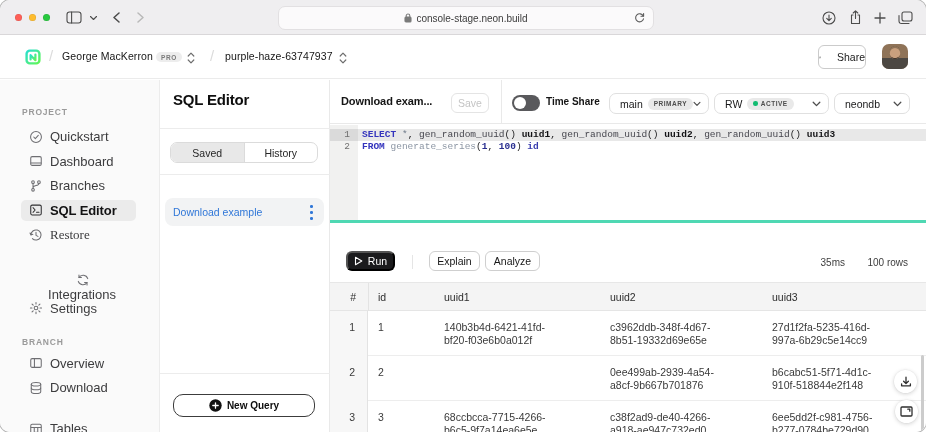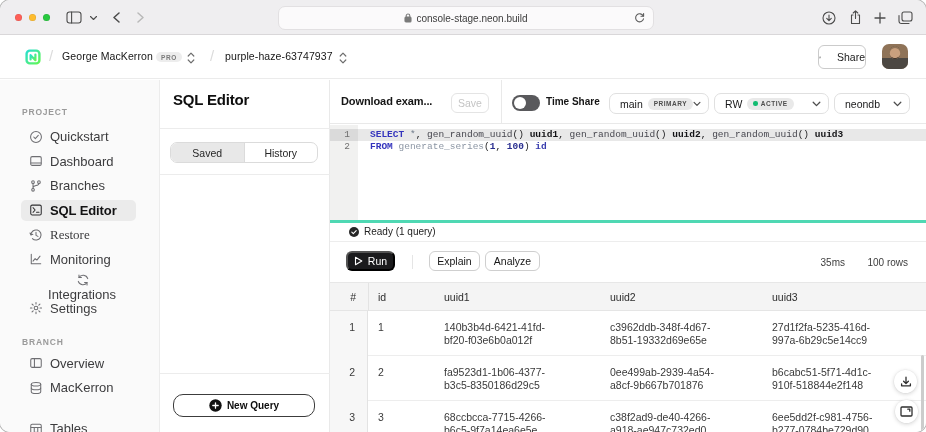--- a/index.html
+++ b/index.html
@@ -68,21 +68,21 @@
   .dd svg { margin-left:auto; margin-right:7px; stroke:#4e4e4e; fill:none; stroke-width:1.3; stroke-linecap:round; stroke-linejoin:round; }
   .dd1 { left:279px; width:100px; }
   .dd2 { left:384px; width:115px; }
   .dd3 { left:504px; width:76px; }
 
   
   .editor { position:absolute; left:0; top:45px; width:596px; height:95px; background:#fff; font-family:"Liberation Mono",monospace; font-size:9.5px; }
   .editor .gutter-bg { position:absolute; left:0; top:0; width:28px; height:95px; background:#f1f1f0; }
   .cm-row { position:absolute; left:0; width:596px; height:12.75px; display:flex; }
   .cm-row .ln { width:28px; flex:none; text-align:right; padding-right:8px; color:#6f6f6f; line-height:12.75px; }
-  .cm-row .code { padding-left:12px; white-space:pre; line-height:12.75px; }
+  .cm-row .code { padding-left:4px; white-space:pre; line-height:12.75px; }
   .cm-row.active .ln { background:#dadada; }
   .cm-row.active .code { background:#e8e8e8; flex:1; }
   .tk-kw { color:#3434bd; font-weight:700; }
   .tk-pl { color:#1c1c1e; }
   .tk-star { color:#6f7b8a; }
   .tk-fn { color:#46464e; }
   .tk-fnl { color:#8c96a4; }
   .tk-al { color:#121215; font-weight:700; }
   .tk-num { color:#282d8f; font-weight:700; }
   .tk-id { color:#383cae; font-weight:700; }
@@ -256,27 +256,20 @@
           </svg>
         <span>SQL Editor</span>
       </div>
       <div class="nav-item" style="top:144px;font-family:Liberation Serif, serif;">
         <svg width="14" height="14" viewBox="0 0 16 16">
             <path d="M2.2 8 a5.8 5.8 0 1 1 1.7 4.1 M2.2 8 L1.2 5.8 M2.2 8 L4.4 7.2"></path>
             <path d="M8 5 V8.4 L10.2 9.6"></path>
           </svg>
         <span>Restore</span>
       </div>
-      <div class="nav-item" style="top:168.5px;">
-        <svg width="14" height="14" viewBox="0 0 16 16">
-            <path d="M2.6 2.6 V13.4 H13.4"></path>
-            <path d="M4.6 10.4 L7 7.6 L9 9.2 L12.6 4.8"></path>
-          </svg>
-        <span>Monitoring</span>
-      </div>
       <div class="nav-item" style="top:193px;flex-direction:column;">
         <svg width="14" height="14" viewBox="0 0 16 16">
             <path d="M13.4 6.4 a5.6 5.6 0 0 0 -10 -1.2 M2.6 9.6 a5.6 5.6 0 0 0 10 1.2"></path>
             <path d="M3.4 2.4 L3.4 5.2 L6.2 5.2 M12.6 13.6 L12.6 10.8 L9.8 10.8"></path>
           </svg>
         <span>Integrations</span>
       </div>
       <div class="nav-item" style="top:217.5px;">
         <svg width="14" height="14" viewBox="0 0 16 16">
             <circle cx="8" cy="8" r="2.1"></circle>
@@ -293,21 +286,21 @@
             <line x1="6.2" y1="3.4" x2="6.2" y2="12.6"></line>
           </svg>
         <span>Overview</span>
       </div>
       <div class="nav-item" style="top:297px;">
         <svg width="14" height="14" viewBox="0 0 16 16">
             <ellipse cx="8" cy="3.8" rx="5.4" ry="2"></ellipse>
             <path d="M2.6 3.8 V12.2 c0 1.1 2.4 2 5.4 2 s5.4 -.9 5.4 -2 V3.8"></path>
             <path d="M2.6 8 c0 1.1 2.4 2 5.4 2 s5.4 -.9 5.4 -2"></path>
           </svg>
-        <span>MacKerron</span>
+        <span>Download</span>
       </div>
       <div class="nav-item" style="top:338px;">
         <svg width="14" height="14" viewBox="0 0 16 16">
             <rect x="2" y="2.6" width="12" height="10.8" rx="1.6"></rect>
             <line x1="2.4" y1="6.2" x2="13.6" y2="6.2"></line>
             <line x1="6" y1="6.4" x2="6" y2="13.2"></line>
             <line x1="10" y1="6.4" x2="10" y2="13.2"></line>
           </svg>
         <span>Tables</span>
       </div>
@@ -321,20 +314,28 @@
     </nav>
 
     <section class="qpanel">
       <div class="title">SQL Editor</div>
       <div class="hdiv" style="top:48px;"></div>
       <div class="seg">
         <div class="opt active">Saved</div>
         <div class="opt">History</div>
       </div>
       <div class="hdiv" style="top:94px;"></div>
+      <div class="qitem">
+        <span>Download example</span>
+        <div class="kebab">
+            <i></i>
+            <i></i>
+            <i></i>
+          </div>
+      </div>
       <div class="hdiv" style="top:293px;"></div>
       <button class="newq">
         <svg width="13" height="13" viewBox="0 0 13 13">
             <circle cx="6.5" cy="6.5" r="6.2" fill="#111"></circle>
             <path d="M6.5 3.8 V9.2 M3.8 6.5 H9.2" stroke="#fff" stroke-width="1.3" stroke-linecap="round"></path>
           </svg>
         <span>New Query</span>
       </button>
     </section>
 
@@ -381,27 +382,20 @@
           <span class="code"><span class="tk-kw">SELECT</span><span class="tk-pl"> </span><span class="tk-star">*</span><span class="tk-pl">, </span><span class="tk-fn">gen_random_uuid</span><span class="tk-pl">()</span><span class="tk-pl"> </span><span class="tk-al">uuid1</span><span class="tk-pl">, </span><span class="tk-fn">gen_random_uuid</span><span class="tk-pl">()</span><span class="tk-pl"> </span><span class="tk-al">uuid2</span><span class="tk-pl">, </span><span class="tk-fn">gen_random_uuid</span><span class="tk-pl">()</span><span class="tk-pl"> </span><span class="tk-al">uuid3</span></span>
         </div>
         <div class="cm-row" style="top:16.25px;">
           <span class="ln">2</span>
           <span class="code"><span class="tk-kw">FROM</span><span class="tk-pl"> </span><span class="tk-fnl">generate_series</span><span class="tk-pl">(</span><span class="tk-num">1</span><span class="tk-pl">, </span><span class="tk-num">100</span><span class="tk-pl">)</span><span class="tk-pl"> </span><span class="tk-id">id</span></span>
         </div>
       </div>
 
       <div class="tealbar"></div>
 
-      <div class="statusbar">
-        <svg style="margin-left:19px;" width="10" height="10" viewBox="0 0 10 10">
-            <circle cx="5" cy="5" r="5" fill="#262626"></circle>
-            <path d="M2.8 5.1 L4.3 6.6 L7.2 3.6" stroke="#fff" stroke-width="1.1" fill="none" stroke-linecap="round" stroke-linejoin="round"></path>
-          </svg>
-        <span class="txt">Ready (1 query)</span>
-      </div>
 
       <div class="actions">
         <button class="run-btn">
           <svg width="9" height="10" viewBox="0 0 9 10" fill="none" stroke="#fff" stroke-width="1.1" stroke-linejoin="round">
               <path d="M1.5 1.3 L7.8 5 L1.5 8.7 Z"></path>
             </svg>
           <span>Run</span>
         </button>
         <div class="adiv"></div>
         <button class="ghost-btn explain">Explain</button>
@@ -429,23 +423,20 @@
           <div class="cell col-u2 pad">
               <div class="uuid">c3962ddb-348f-4d67-8b51-19332d69e65e</div>
             </div>
           <div class="cell col-u3 pad">
               <div class="uuid">27d1f2fa-5235-416d-997a-6b29c5e14cc9</div>
             </div>
         </div>
         <div class="trow" style="top:73px;">
           <div class="cell col-n">2</div>
           <div class="cell col-id pad">2</div>
-          <div class="cell col-u1 pad">
-              <div class="uuid">fa9523d1-1b06-4377-b3c5-8350186d29c5</div>
-            </div>
           <div class="cell col-u2 pad">
               <div class="uuid">0ee499ab-2939-4a54-a8cf-9b667b701876</div>
             </div>
           <div class="cell col-u3 pad">
               <div class="uuid">b6cabc51-5f71-4d1c-910f-518844e2f148</div>
             </div>
         </div>
         <div class="trow" style="top:118px; border-bottom:none;">
           <div class="cell col-n">3</div>
           <div class="cell col-id pad">3</div>

